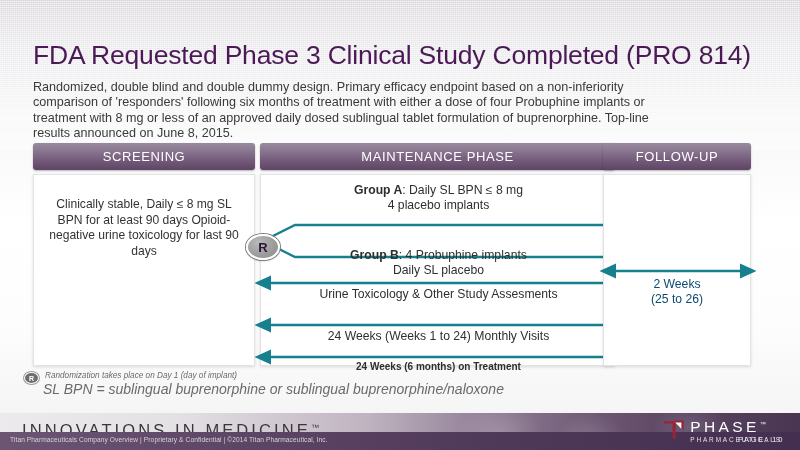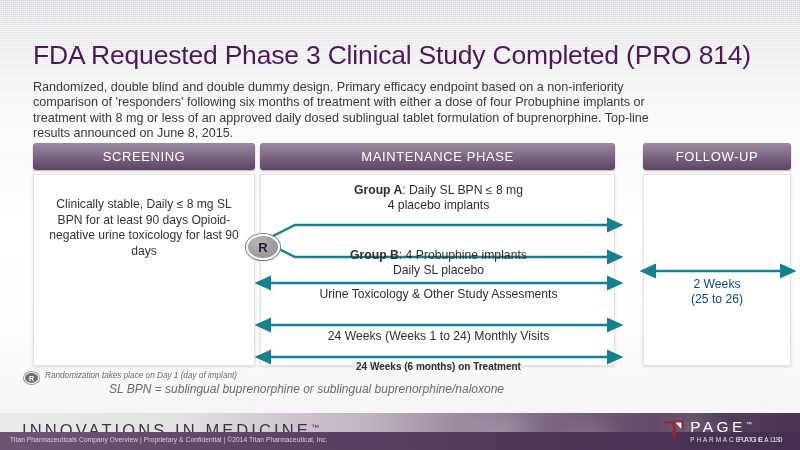--- a/index.html
+++ b/index.html
@@ -33,21 +33,21 @@
     position:absolute;left:33px;top:80px;width:625px;
     font-size:12.6px;line-height:15.4px;color:#3a3a3a;
   }
 
   
   .diagram{position:absolute;left:33px;top:143px;width:734px;height:225px;}
 
   .col{position:absolute;top:0;}
   .col-screening{left:0;width:222px;}
   .col-maint{left:227px;width:355px;}
-  .col-follow{left:610px;width:148px;}
+  .col-follow{left:570px;width:148px;}
 
   .hdr{
     height:27px;border-radius:3px;
     background:linear-gradient(180deg,#9b8a9f 0%,#8a7791 28%,#6f5576 72%,#5e4566 100%);
     box-shadow:0 1px 2px rgba(0,0,0,.28);
     color:#ffffff;font-size:13px;letter-spacing:.6px;
     display:flex;align-items:center;justify-content:center;
   }
 
   .panel{
@@ -101,21 +101,21 @@
   .fn-row{display:flex;align-items:flex-start;}
   .fn-badge{
     width:13px;height:10px;border-radius:50%;
     background:#6d6d6d;border:1px solid #ffffff;
     box-shadow:0 0 0 1px #9a9a9a;
     color:#ffffff;font-size:7px;font-weight:bold;
     display:flex;align-items:center;justify-content:center;
     margin-right:6px;margin-top:2px;flex:none;
   }
   .fn-text{font-size:8.2px;font-style:italic;color:#6a6a6a;line-height:11px;}
-  .fn-text2{font-size:12px;font-style:italic;color:#6a6a6a;line-height:11px;margin-left:19px;text-align:right;}
+  .fn-text2{font-size:14px;font-style:italic;color:#6a6a6a;line-height:11px;margin-left:19px;}
 
   
   .band{
     position:absolute;left:0;top:413px;width:800px;height:32px;
     background:linear-gradient(90deg,#eceaec 0%,#e4e1e5 22%,#bfb3c0 46%,#8d7a92 62%,#6b5571 76%,#55405d 88%,#4a3552 100%);
     overflow:hidden;
   }
   .band:after{
     content:"";position:absolute;right:0;top:0;width:360px;height:32px;
     background:
@@ -241,21 +241,21 @@
   <div class="band">
     <div class="innov"><span>INNOVATIONS IN MEDICINE</span><sup>™</sup></div>
 
     <div class="logo">
       <svg class="logo-mark" viewBox="0 0 24 24">
         <path d="M2.2 4.2 L21.5 4.2 L21.5 6.4 L13.6 6.4 L13.6 21.6 L10.6 21.6 L10.6 6.4 L2.2 6.4 Z" fill="#9d2235"></path>
         <path d="M12.2 3.4 L21.6 3.4 L21.6 13.2 Z" fill="#9d2235"></path>
         <path d="M13.2 5.6 L19.4 5.6 L19.4 11.8 Z" fill="#ffffff"></path>
       </svg>
       <div class="logo-text">
-        <div class="logo-titan"><span>PAGE</span><sup>™</sup></div>
+        <div class="logo-titan"><span>PHASE</span><sup>™</sup></div>
         <div class="logo-sub">PHARMACEUTICALS</div>
       </div>
     </div>
   </div>
 
   <div class="footbar"></div>
   <div class="copyright">Titan Pharmaceuticals Company Overview | Proprietary &amp; Confidential | ©2014 Titan Pharmaceutical, Inc.</div>
   <div class="pageno">PAGE: 10</div>
 
 </div>

